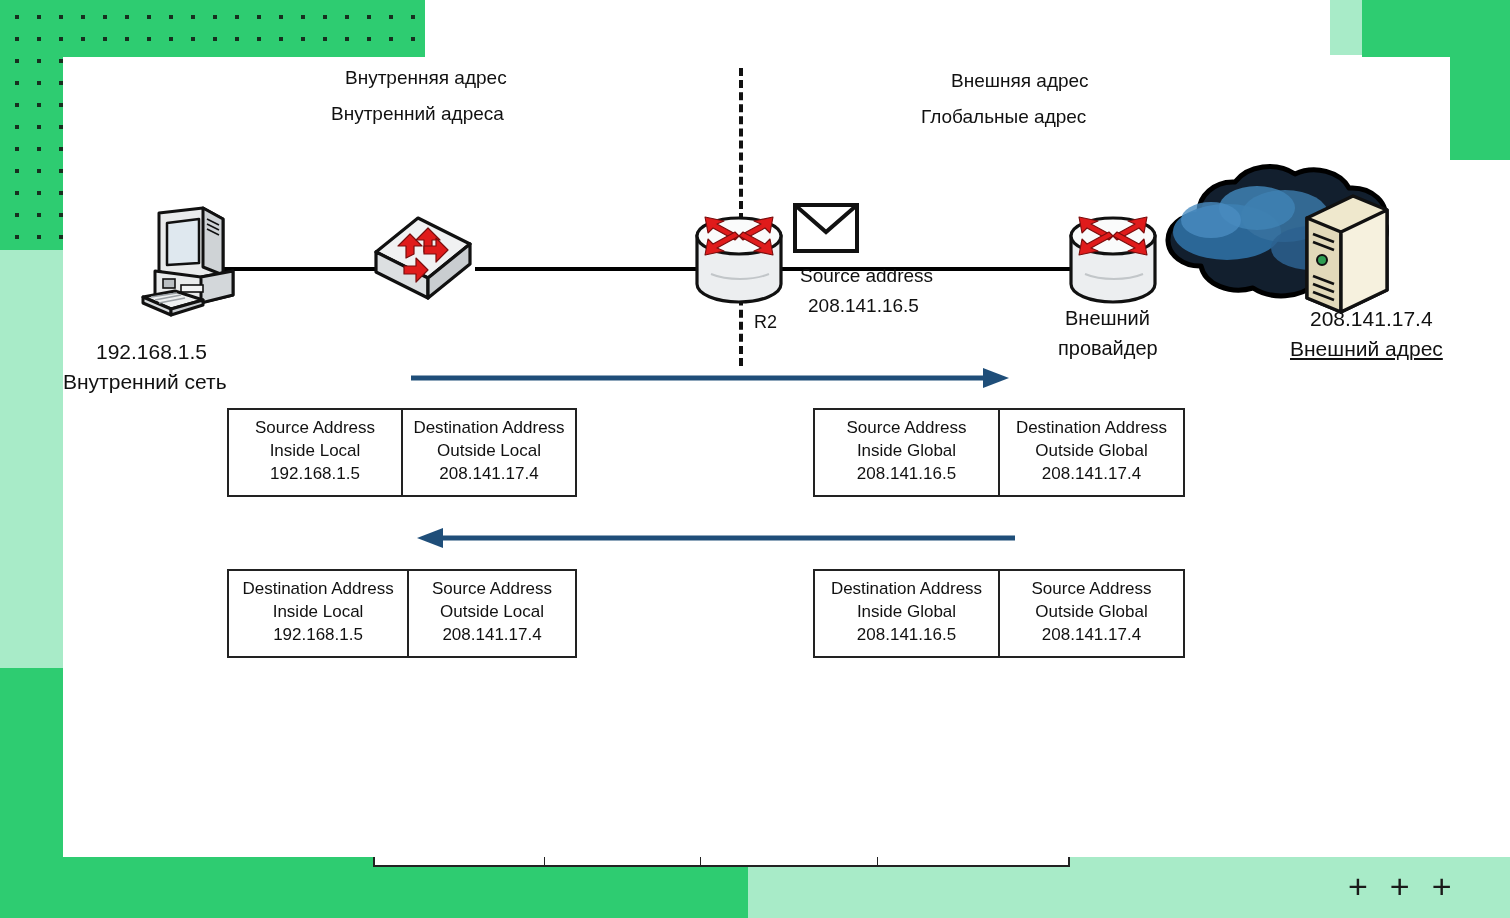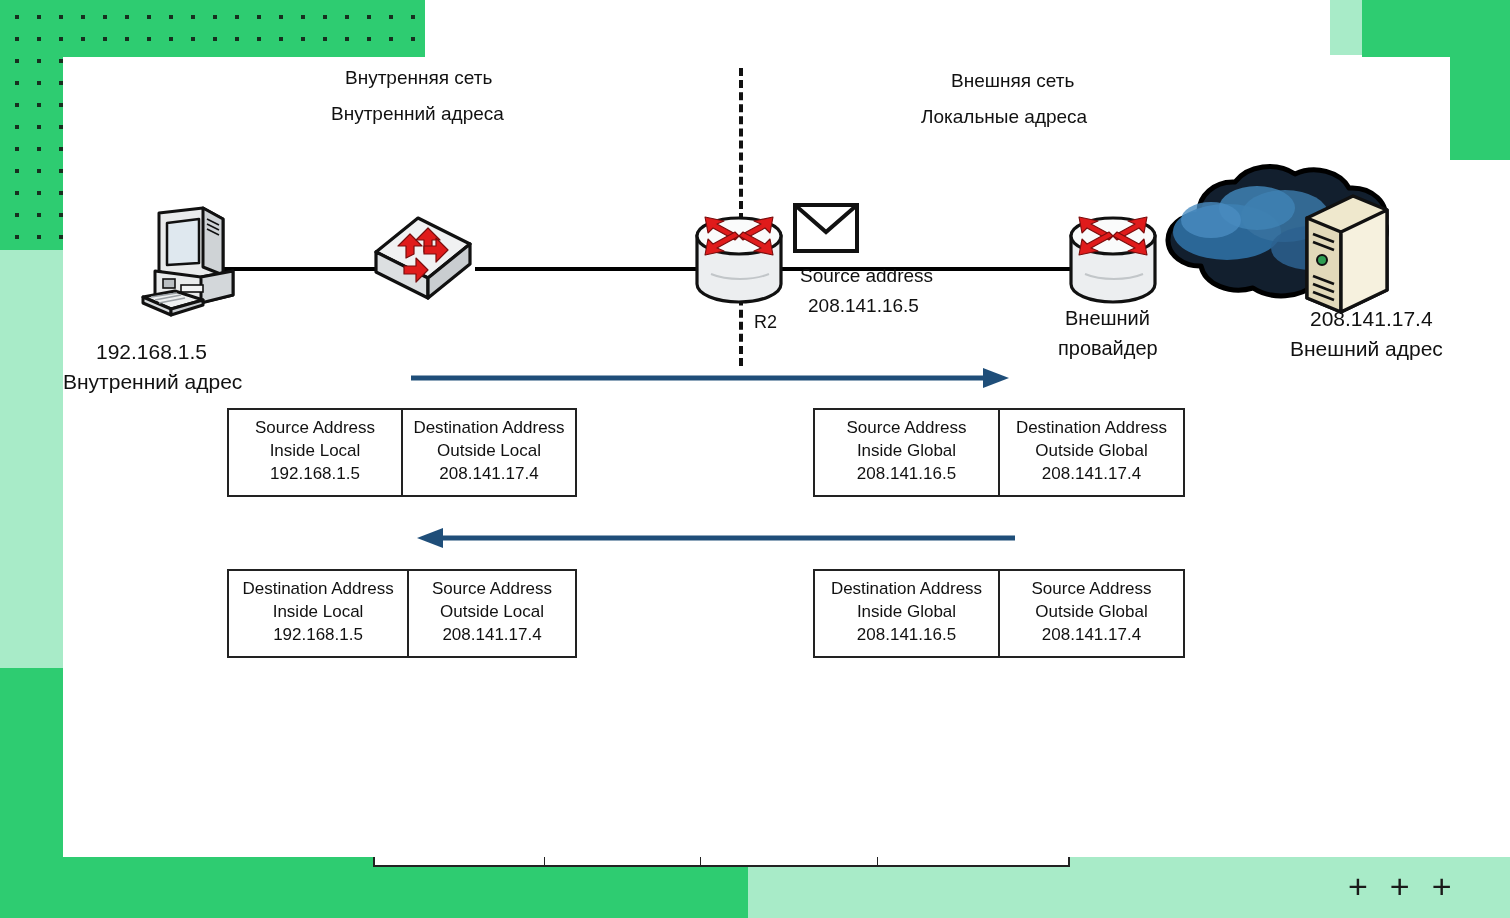--- a/index.html
+++ b/index.html
@@ -71,24 +71,24 @@
   <div class="deco green" style="left:1450px;top:0;width:60px;height:160px;"></div>
   <div class="plusrow" style="left:1348px;top:869px;">
     <span>+</span>
     <span>+</span>
     <span>+</span>
   </div>
 </div>
 
 <div id="card">
 
-  <div class="lbl" style="left:282px;top:10px;">Внутренняя сеть</div>
+  <div class="lbl" style="left:282px;top:10px;">Внутренняя адрес</div>
   <div class="lbl" style="left:268px;top:46px;">Внутренний адреса</div>
-  <div class="lbl" style="left:888px;top:13px;">Внешняя сеть</div>
-  <div class="lbl" style="left:858px;top:49px;">Локальные адреса</div>
+  <div class="lbl" style="left:888px;top:13px;">Внешняя адрес</div>
+  <div class="lbl" style="left:858px;top:49px;">Глобальные адрес</div>
 
   <div class="vdash" style="left:676px;top:11px;height:298px;"></div>
 
   <div class="wire" style="left:147px;top:210px;width:217px;height:4px;"></div>
   <div class="wire" style="left:412px;top:210px;width:226px;height:4px;"></div>
   <div class="wire" style="left:712px;top:210px;width:298px;height:4px;"></div>
 
   <div style="position:absolute;left:78px;top:148px;">
     <svg width="110" height="115" viewBox="0 0 110 115">
 
@@ -104,21 +104,21 @@
       <rect x="22" y="74" width="12" height="9" fill="#b9bec2" stroke="#111" stroke-width="1.6"></rect>
       <rect x="40" y="80" width="22" height="7" fill="#f2f3f4" stroke="#111" stroke-width="1.6"></rect>
 
       <path d="M2 92 L34 86 L62 95 L30 104 Z" fill="#eef0f1" stroke="#111" stroke-width="3" stroke-linejoin="round"></path>
       <path d="M2 92 L2 98 L30 110 L30 104 Z" fill="#d8dcdf" stroke="#111" stroke-width="3" stroke-linejoin="round"></path>
       <path d="M30 104 L62 95 L62 100 L30 110 Z" fill="#c8ccd0" stroke="#111" stroke-width="3" stroke-linejoin="round"></path>
       <path d="M10 92 L36 88 M14 95 L40 90 M18 98 L44 93" stroke="#9aa0a5" stroke-width="1.5"></path>
     </svg>
   </div>
   <div class="lbl" style="left:33px;top:283px;font-size:21px;">192.168.1.5</div>
-  <div class="lbl" style="left:0px;top:313px;font-size:21px;">Внутренний адрес</div>
+  <div class="lbl" style="left:0px;top:313px;font-size:21px;">Внутренний сеть</div>
 
   <div style="position:absolute;left:305px;top:155px;">
     <svg width="110" height="90" viewBox="0 0 110 90">
       <path d="M8 40 L50 6 L102 32 L60 66 Z" fill="#f0f1f2" stroke="#111" stroke-width="3.2" stroke-linejoin="round"></path>
       <path d="M8 40 L8 60 L60 86 L60 66 Z" fill="#dcdfe1" stroke="#111" stroke-width="3.2" stroke-linejoin="round"></path>
       <path d="M60 66 L102 32 L102 52 L60 86 Z" fill="#c9cdd0" stroke="#111" stroke-width="3.2" stroke-linejoin="round"></path>
       <g fill="#e01b1b" stroke="#7a0d0d" stroke-width="1.2" stroke-linejoin="round">
         <path d="M38 46 L38 34 L30 34 L42 22 L54 34 L46 34 L46 42 Z"></path>
         <path d="M56 40 L56 28 L48 28 L60 16 L72 28 L64 28 L64 36 Z"></path>
         <path d="M56 34 L68 34 L68 26 L80 38 L68 50 L68 42 L56 42 Z"></path>
@@ -193,21 +193,21 @@
         <path d="M12 44 L33 52"></path>
         <path d="M12 52 L33 60"></path>
         <path d="M12 86 L33 94"></path>
         <path d="M12 94 L33 102"></path>
         <path d="M12 102 L33 110"></path>
       </g>
       <circle cx="21" cy="70" r="5" fill="#2f9e53" stroke="#111" stroke-width="2"></circle>
     </svg>
   </div>
   <div class="lbl" style="left:1247px;top:250px;font-size:21px;">208.141.17.4</div>
-  <div class="lbl" style="left:1227px;top:280px;font-size:21px;">Внешний адрес</div>
+  <div class="lbl" style="left:1227px;top:280px;font-size:21px;text-decoration:underline;">Внешний адрес</div>
 
   <div class="flowarrow" style="left:348px;top:308px;">
     <svg width="600" height="26" viewBox="0 0 600 26">
       <path d="M0 13 L578 13" stroke="#1F4E79" stroke-width="5"></path>
       <path d="M572 3 L598 13 L572 23 Z" fill="#1F4E79"></path>
     </svg>
   </div>
 
   <div class="flowarrow" style="left:342px;top:468px;">
     <svg width="610" height="26" viewBox="0 0 610 26">

